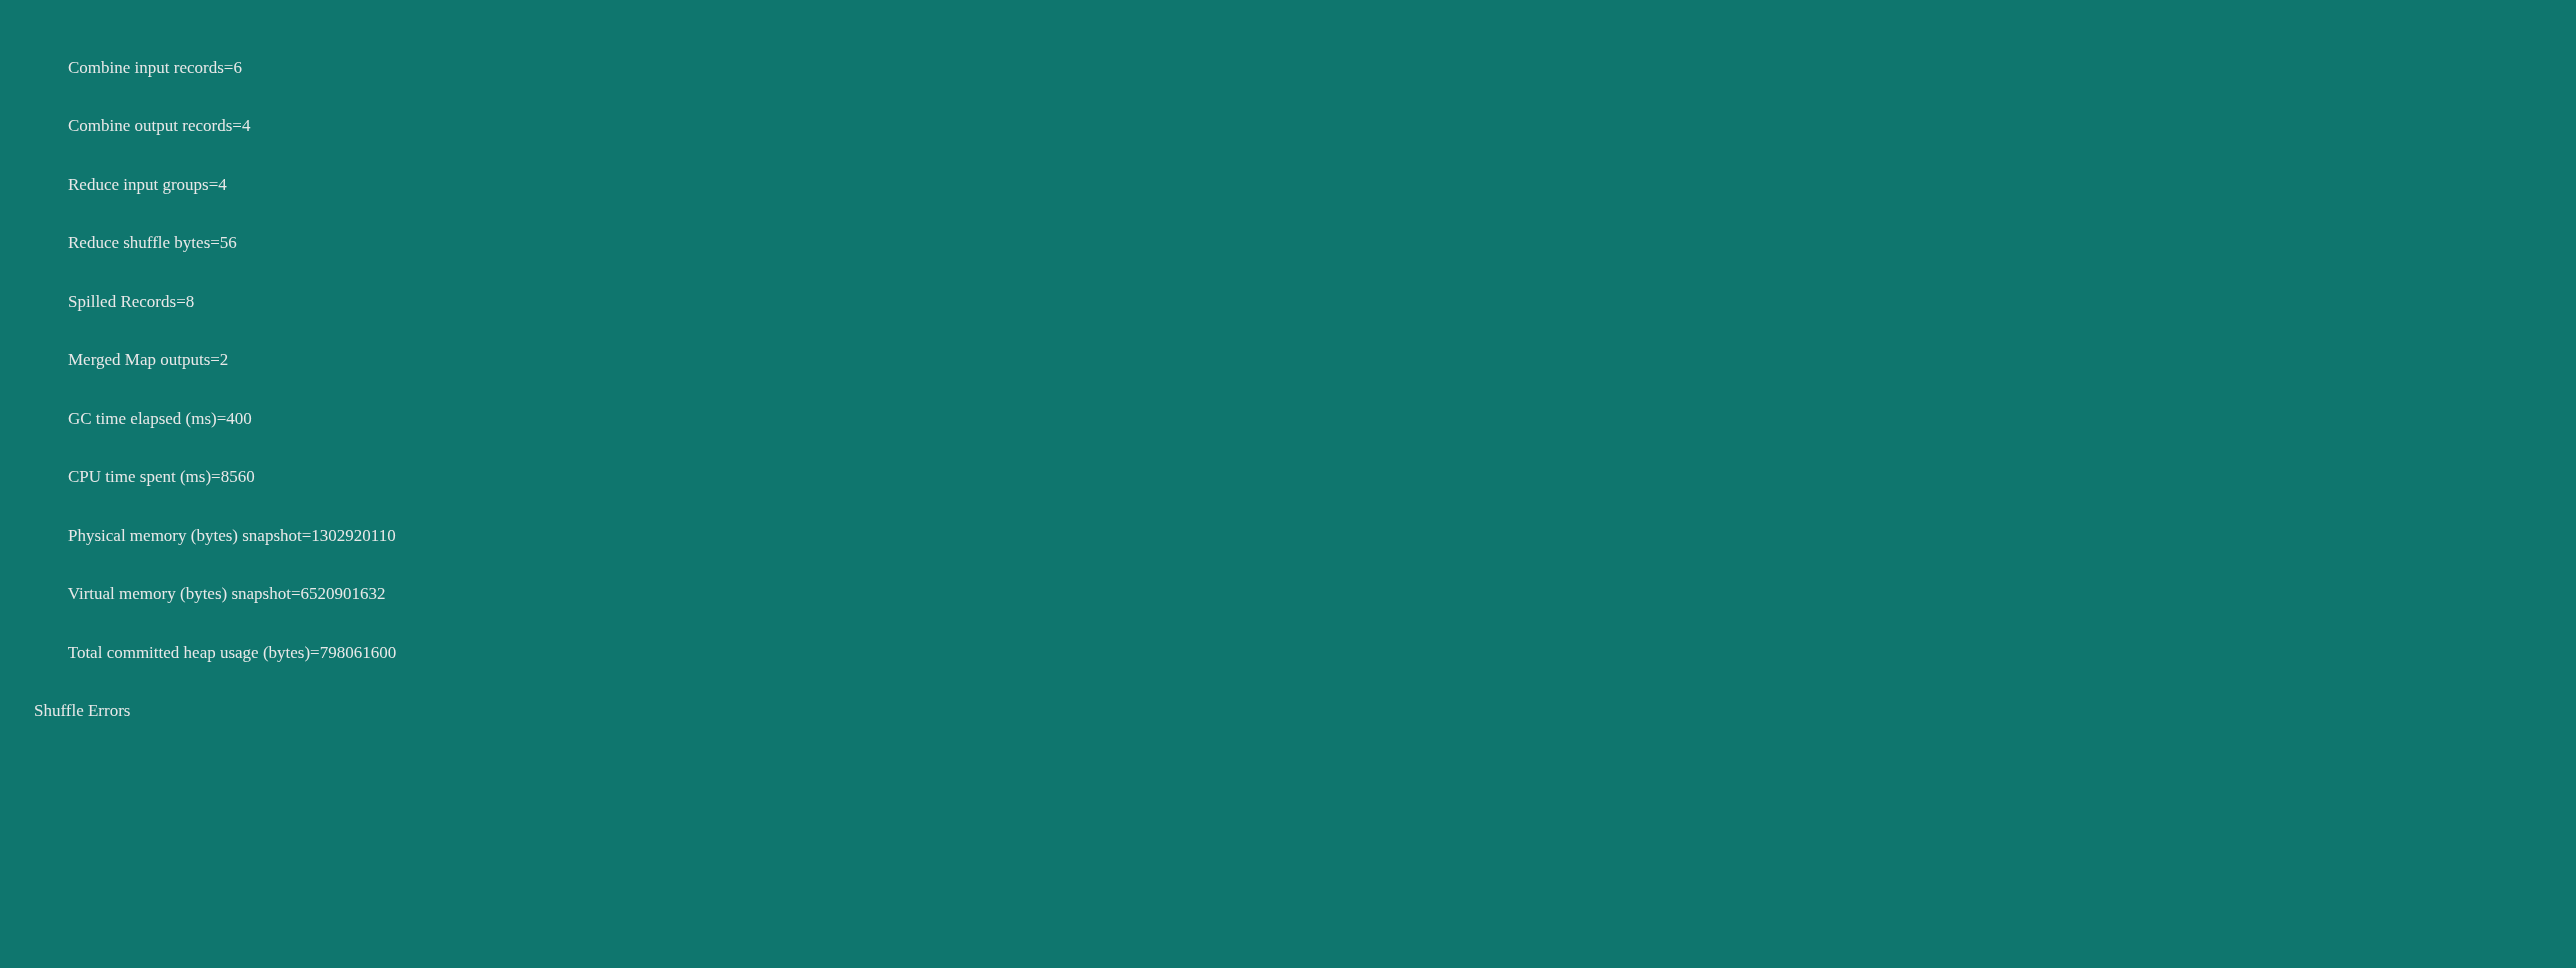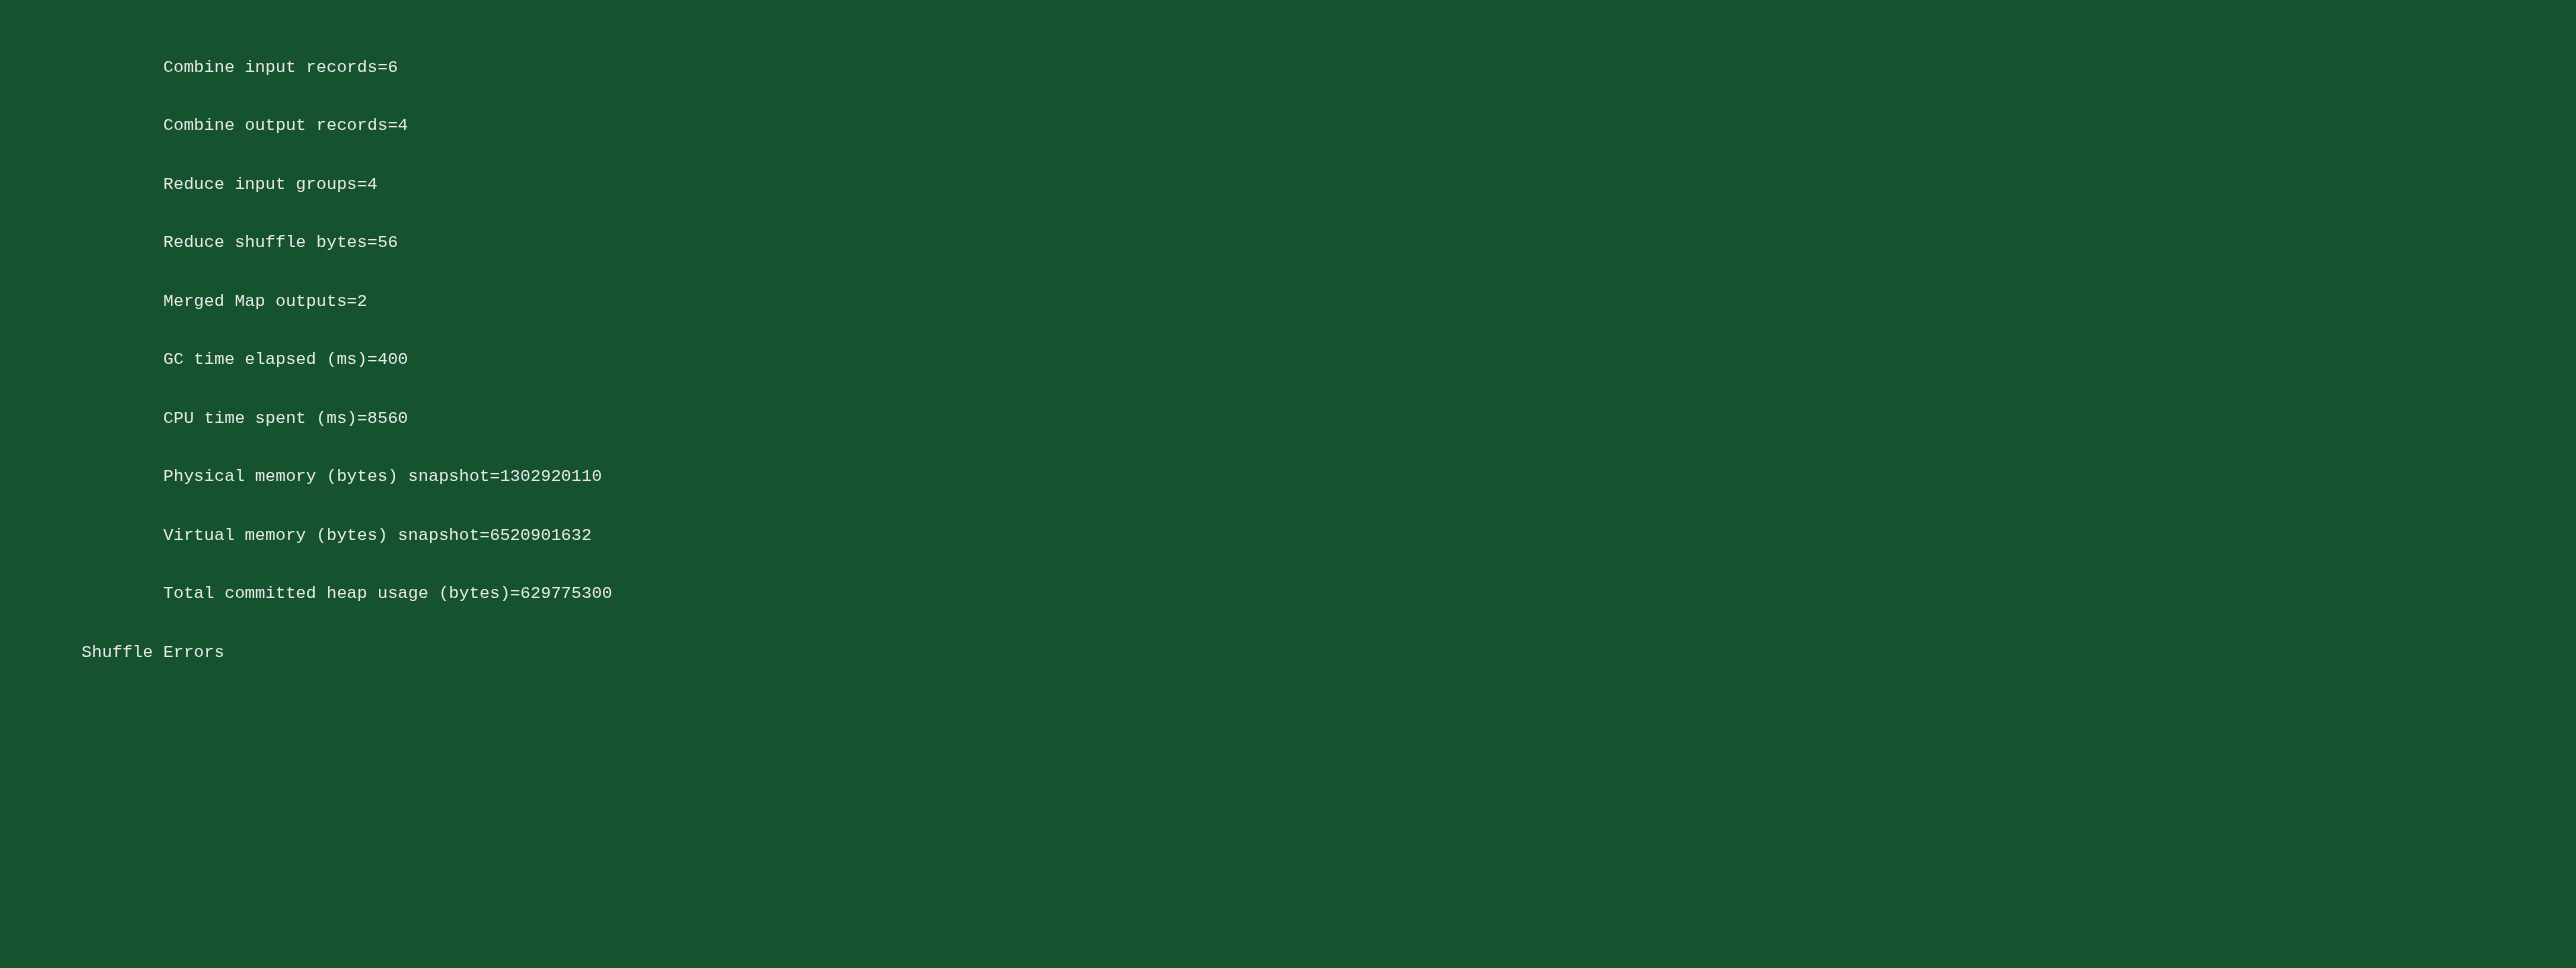--- a/index.html
+++ b/index.html
@@ -10,22 +10,22 @@
   }
   body {
     width: 2576px;
     height: 968px;
     overflow: hidden;
   }
   #terminal {
     position: relative;
     width: 2576px;
     height: 968px;
-    background: #14532d;
-    font-family: Liberation Mono, monospace;
+    background: #0f766e;
+    font-family: Liberation Serif, serif;
     font-size: 17px;
     line-height: 19.5px;
     color: #e8e8e8;
     padding: 0;
     box-sizing: border-box;
     -webkit-font-smoothing: subpixel-antialiased;
   }
   #screen {
     position: absolute;
     left: 0;
@@ -44,26 +44,27 @@
 </head>
 <body>
 
 <div id="terminal">
   <div id="screen">
 
     <span class="line">                Combine input records=6</span>
     <span class="line">                Combine output records=4</span>
     <span class="line">                Reduce input groups=4</span>
     <span class="line">                Reduce shuffle bytes=56</span>
+    <span class="line">                Spilled Records=8</span>
     <span class="line">                Merged Map outputs=2</span>
     <span class="line">                GC time elapsed (ms)=400</span>
     <span class="line">                CPU time spent (ms)=8560</span>
     <span class="line">                Physical memory (bytes) snapshot=1302920110</span>
     <span class="line">                Virtual memory (bytes) snapshot=6520901632</span>
-    <span class="line">                Total committed heap usage (bytes)=629775300</span>
+    <span class="line">                Total committed heap usage (bytes)=798061600</span>
     <span class="line">        Shuffle Errors</span>
     
     
     
     
     
     
     
     
     

